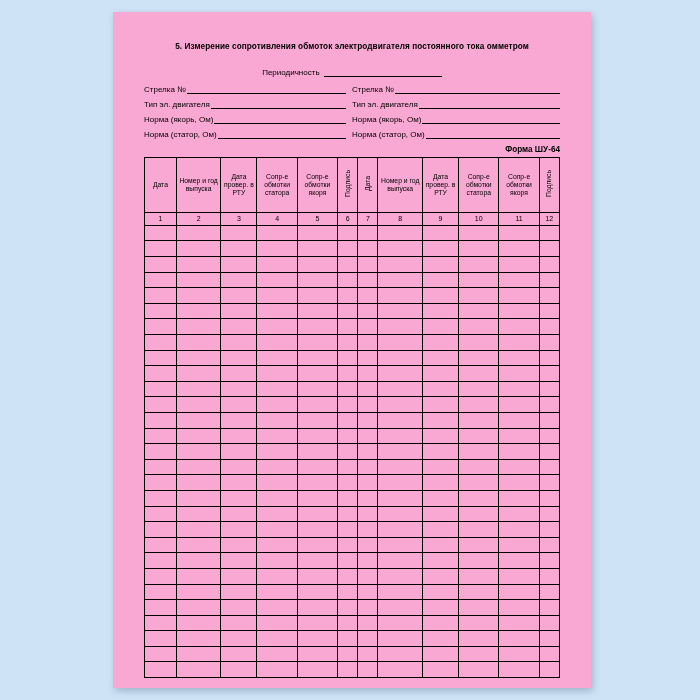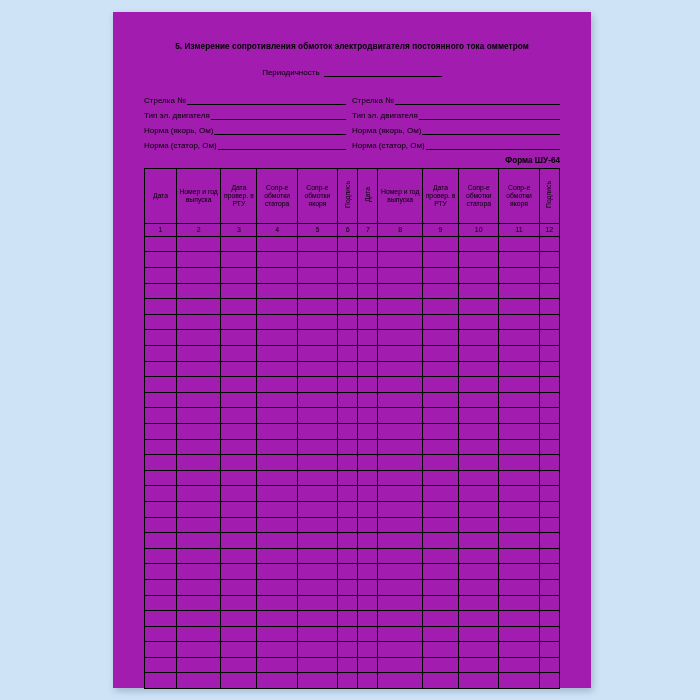--- a/index.html
+++ b/index.html
@@ -17,42 +17,42 @@
     position: relative;
     width: 700px;
     height: 700px;
   }
   .page {
     position: absolute;
     left: 113px;
     top: 12px;
     width: 478px;
     height: 676px;
-    background: #a21caf;
+    background: #f9a8d4;
     box-shadow: 2px 3px 7px rgba(40,60,90,0.28);
   }
   .page-inner {
     position: absolute;
     left: 31px;
     top: 30px;
     width: 416px;
   }
   .doc-title {
     font-size: 8.2px;
     font-weight: bold;
     color: #000;
     text-align: center;
     letter-spacing: 0.01em;
     margin-bottom: 16px;
     line-height: 1.2;
   }
   .periodicity-row {
     text-align: center;
     font-size: 8px;
-    margin-bottom: 19px;
+    margin-bottom: 8px;
   }
   .periodicity-row .lbl { color: #000; }
   .periodicity-row .rule {
     display: inline-block;
     width: 118px;
     border-bottom: 1px solid #000;
     height: 8px;
     vertical-align: bottom;
     margin-left: 2px;
   }

